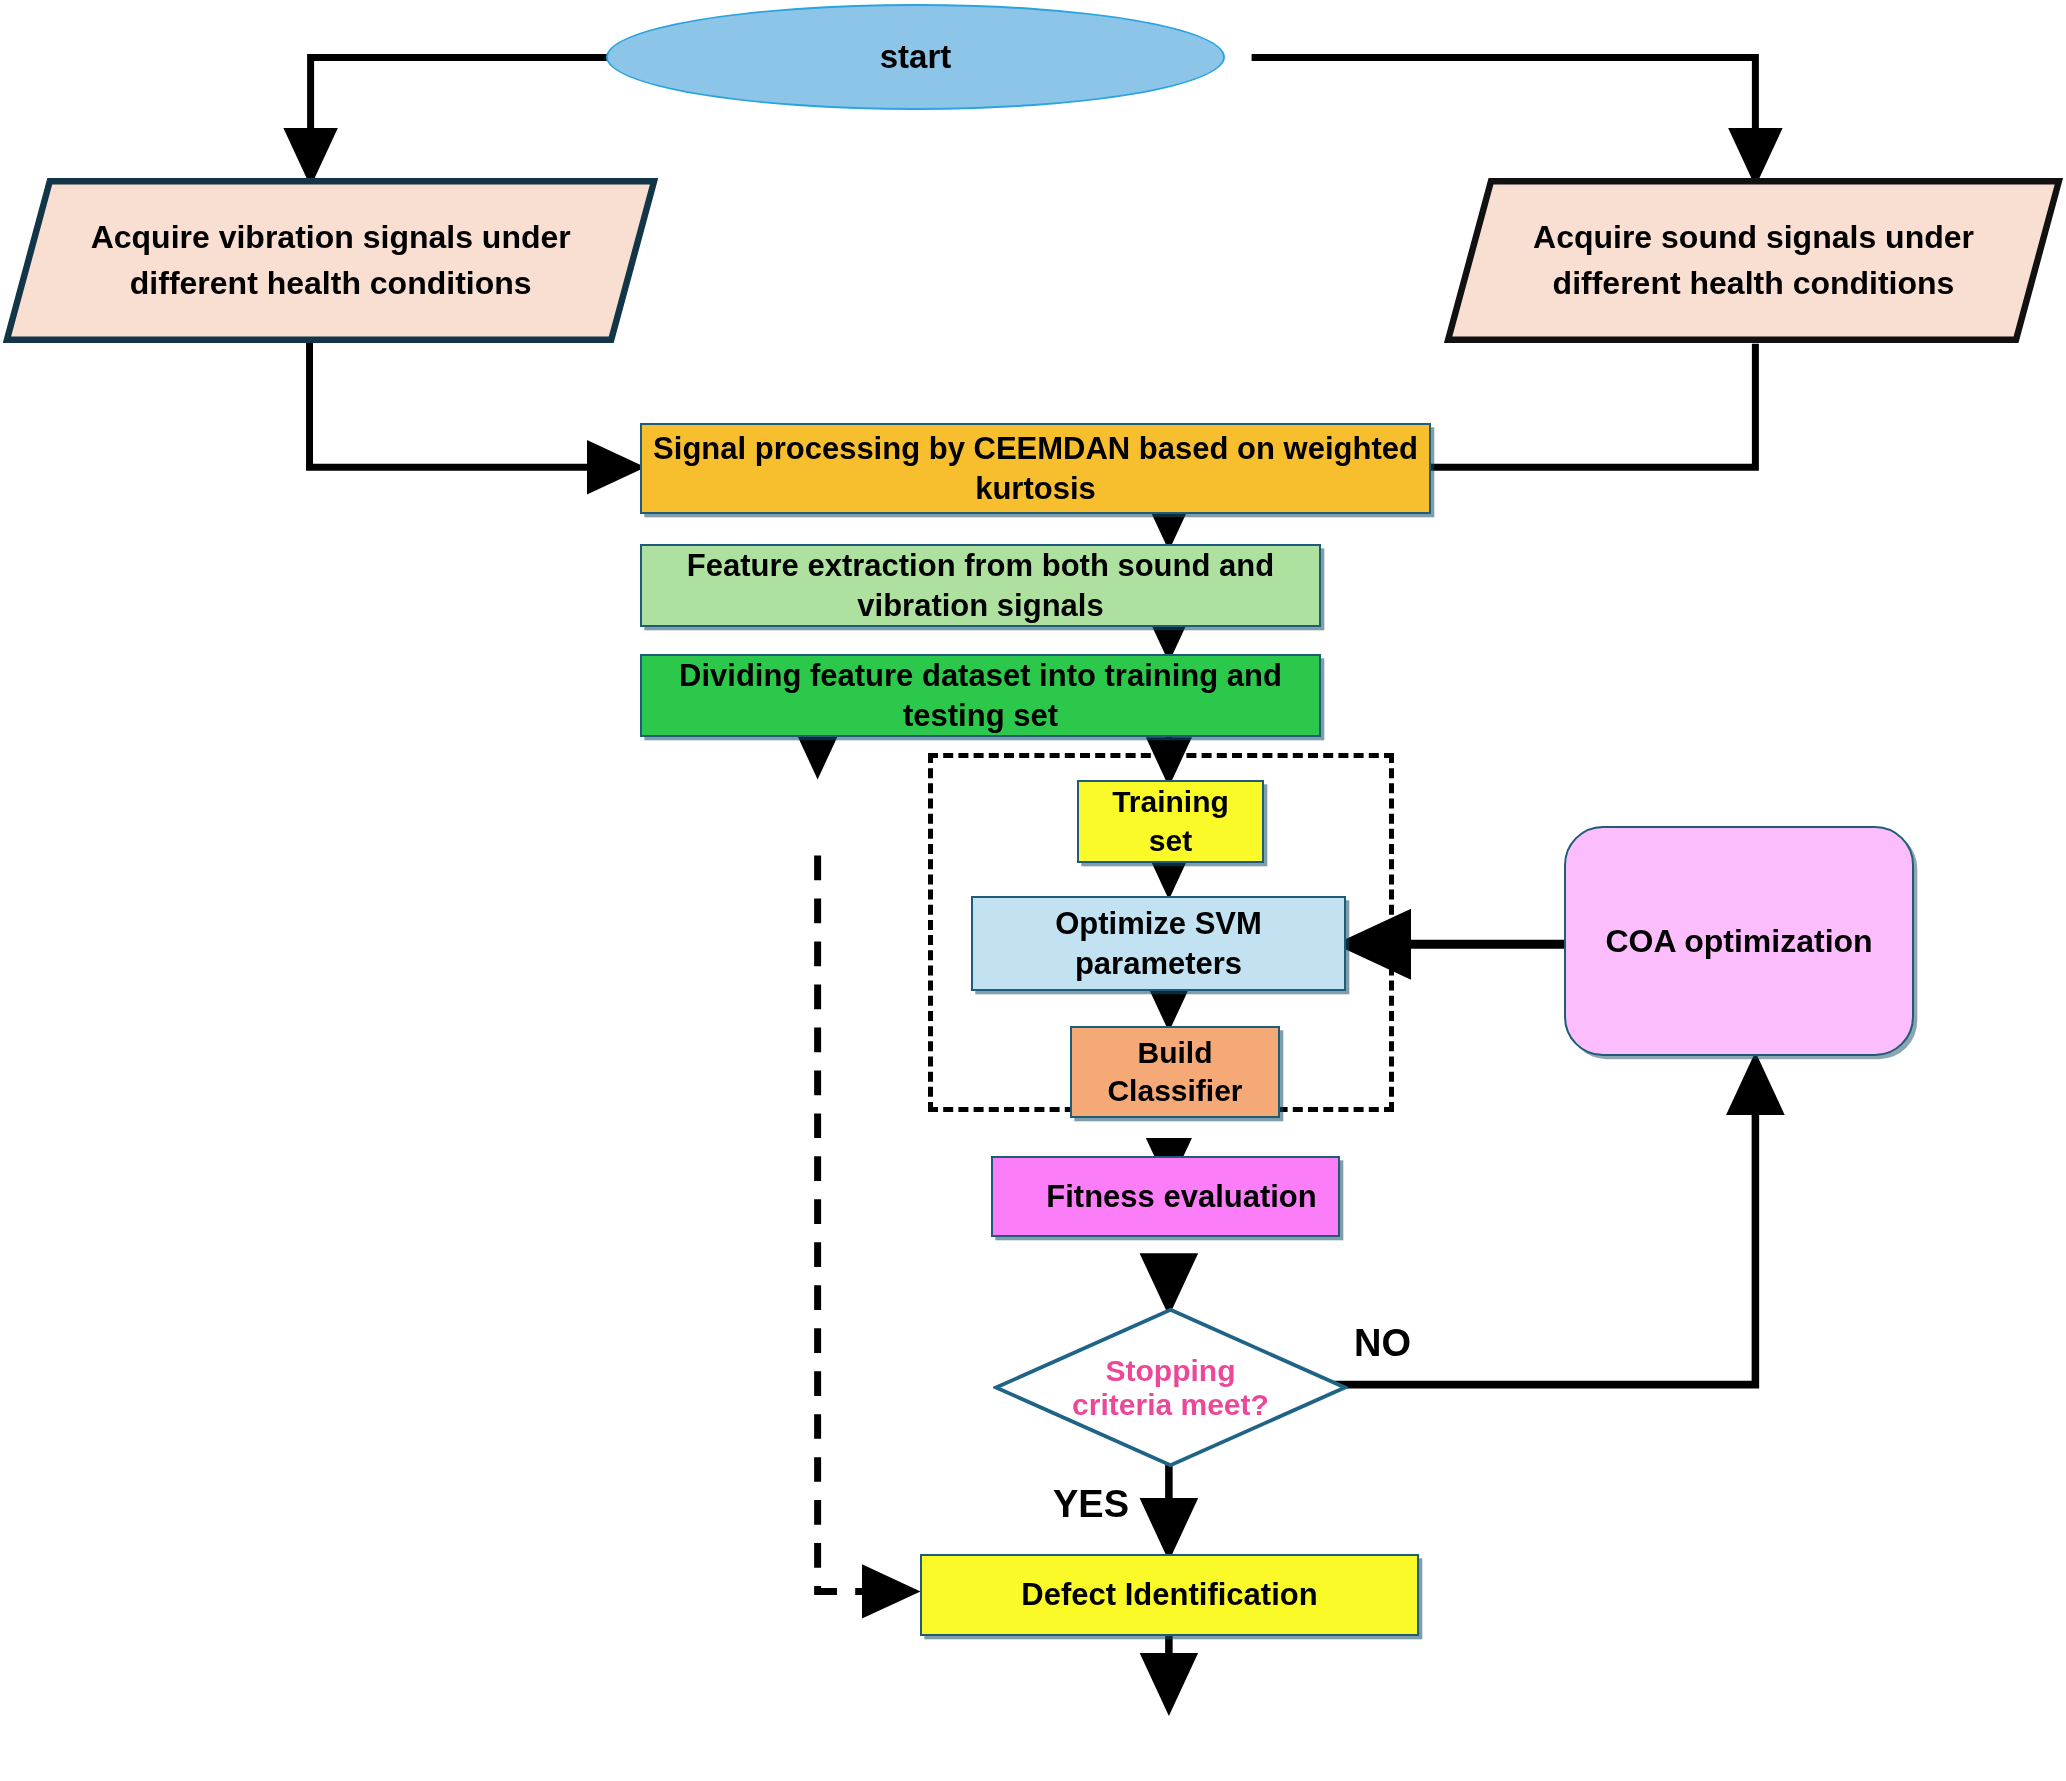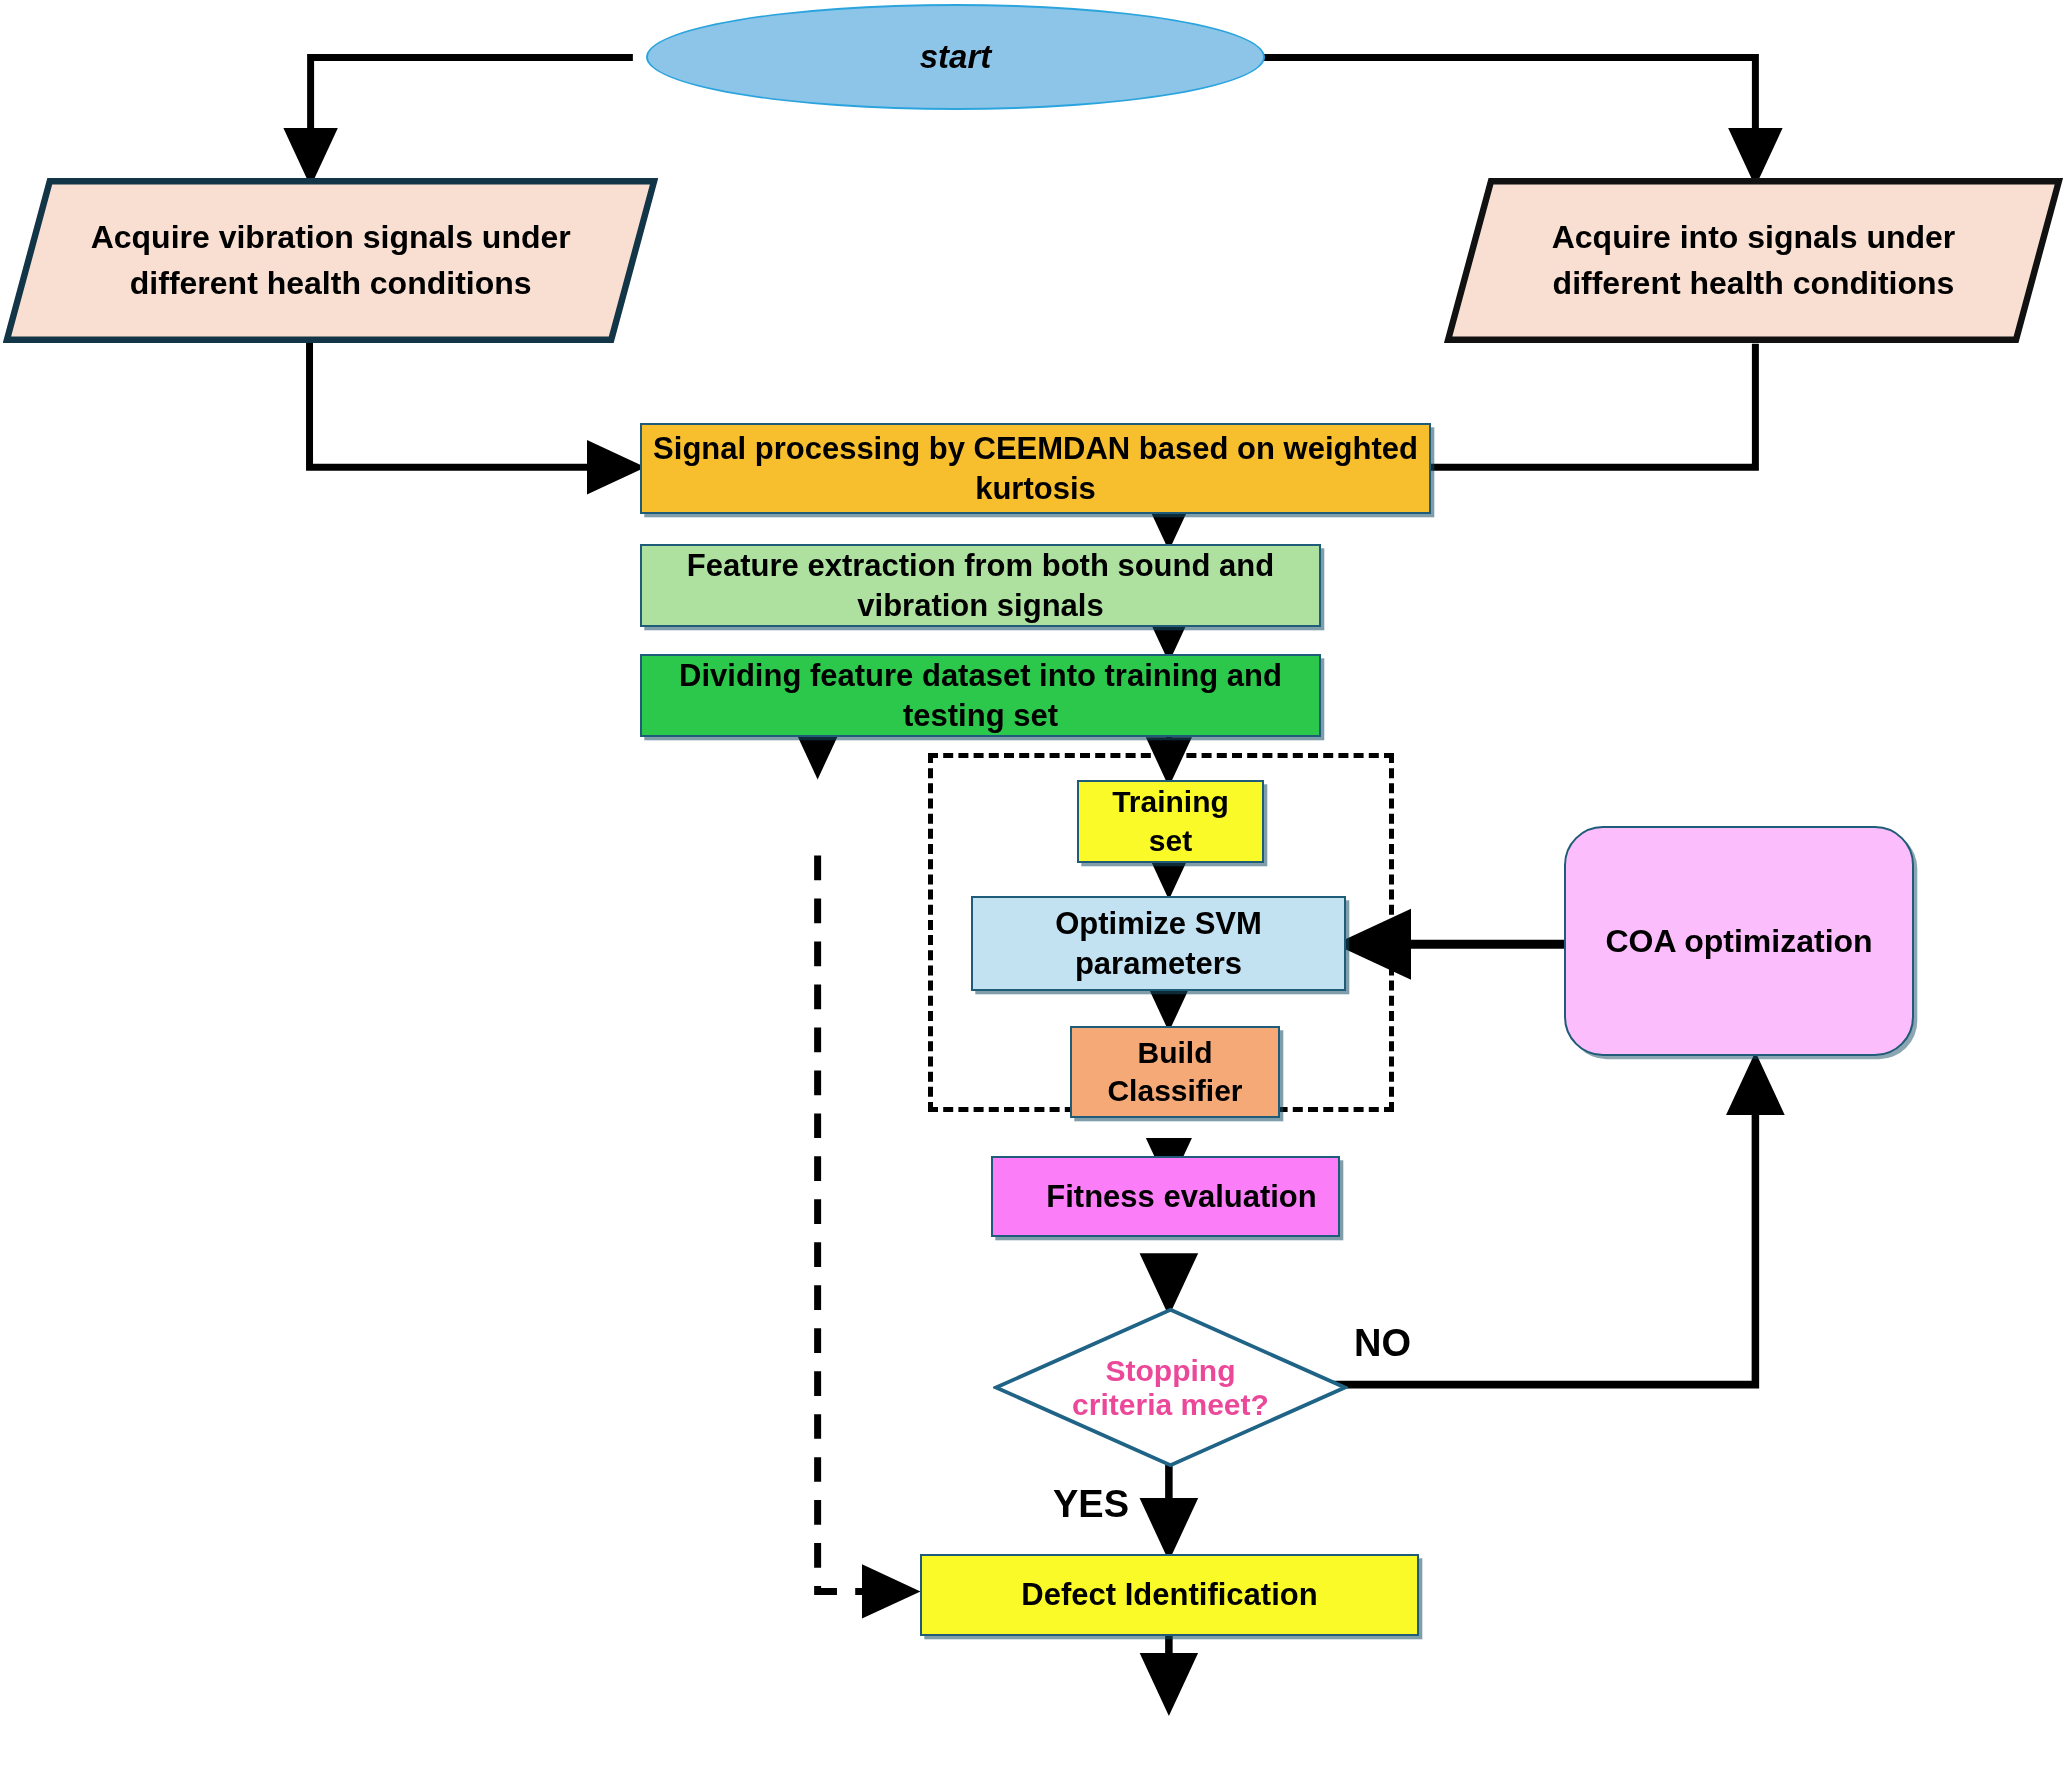--- a/index.html
+++ b/index.html
@@ -125,39 +125,39 @@
       <path d="M2396,2578 L3268,2578 L3268,1975" marker-end="url(#arr)" stroke-width="14"></path>
 
       <path d="M2912,1758 L2505,1758" marker-end="url(#arr)" stroke-width="17"></path>
     </g>
 
     <g stroke="#000" stroke-width="13" fill="none" stroke-dasharray="46 34" stroke-linecap="butt">
       <path d="M1522,1593 L1522,2963 L1698,2963" marker-end="url(#arrD)"></path>
     </g>
   </svg>
 
-  <div class="node terminator" style="left:646px;top:4.3px;width:619px;height:106px;font-style:italic;">
+  <div class="node terminator" style="left:606px;top:4.3px;width:619px;height:106px;">
     <span>start</span>
   </div>
 
   <div class="io-wrap" style="left:3.2px;top:178px;width:655px;height:165px;">
     <svg width="655" height="165" viewBox="0 0 1220 308" xmlns="http://www.w3.org/2000/svg">
       <polygon points="86,6 1214,6 1134,302 6,302" fill="#F8DFD2" stroke="#123547" stroke-width="12"></polygon>
     </svg>
     <div class="io-label">
       <span>Acquire vibration signals under different health conditions</span>
     </div>
   </div>
 
   <div class="io-wrap" style="left:1444px;top:178px;width:619px;height:165px;">
     <svg width="619" height="165" viewBox="0 0 1152 308" xmlns="http://www.w3.org/2000/svg">
       <polygon points="86,6 1146,6 1066,302 6,302" fill="#F8DFD2" stroke="#111111" stroke-width="12"></polygon>
     </svg>
     <div class="io-label">
-      <span>Acquire into signals under different health conditions</span>
+      <span>Acquire sound signals under different health conditions</span>
     </div>
   </div>
 
   <div class="node proc c-ceemdan" style="left:640px;top:423px;width:791px;height:91px;">
     <span>Signal processing by CEEMDAN based on weighted kurtosis</span>
   </div>
 
   <div class="node proc c-feature" style="left:640px;top:544px;width:681px;height:83px;">
     <span>Feature extraction from both sound and vibration signals</span>
   </div>

